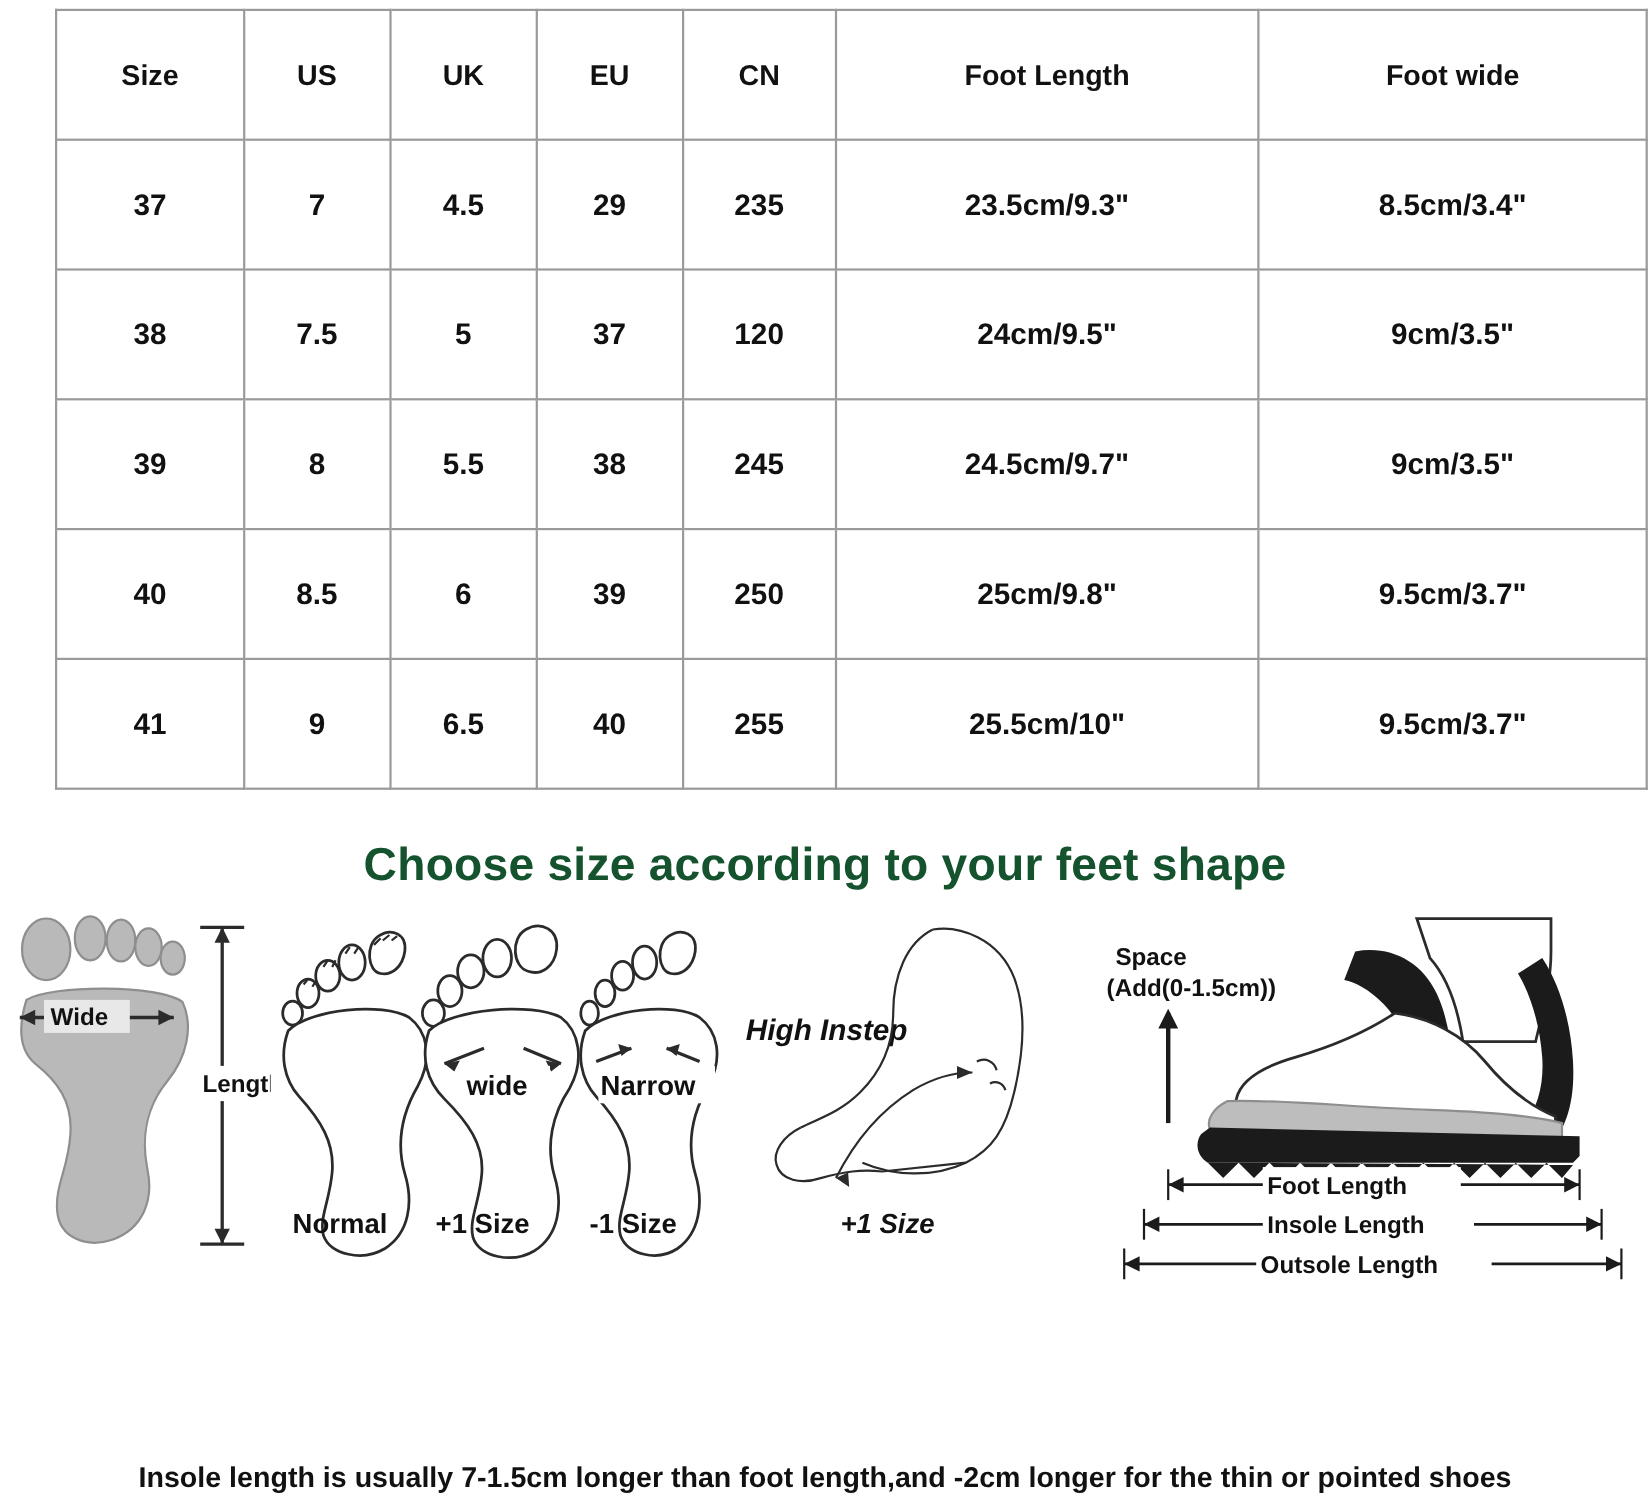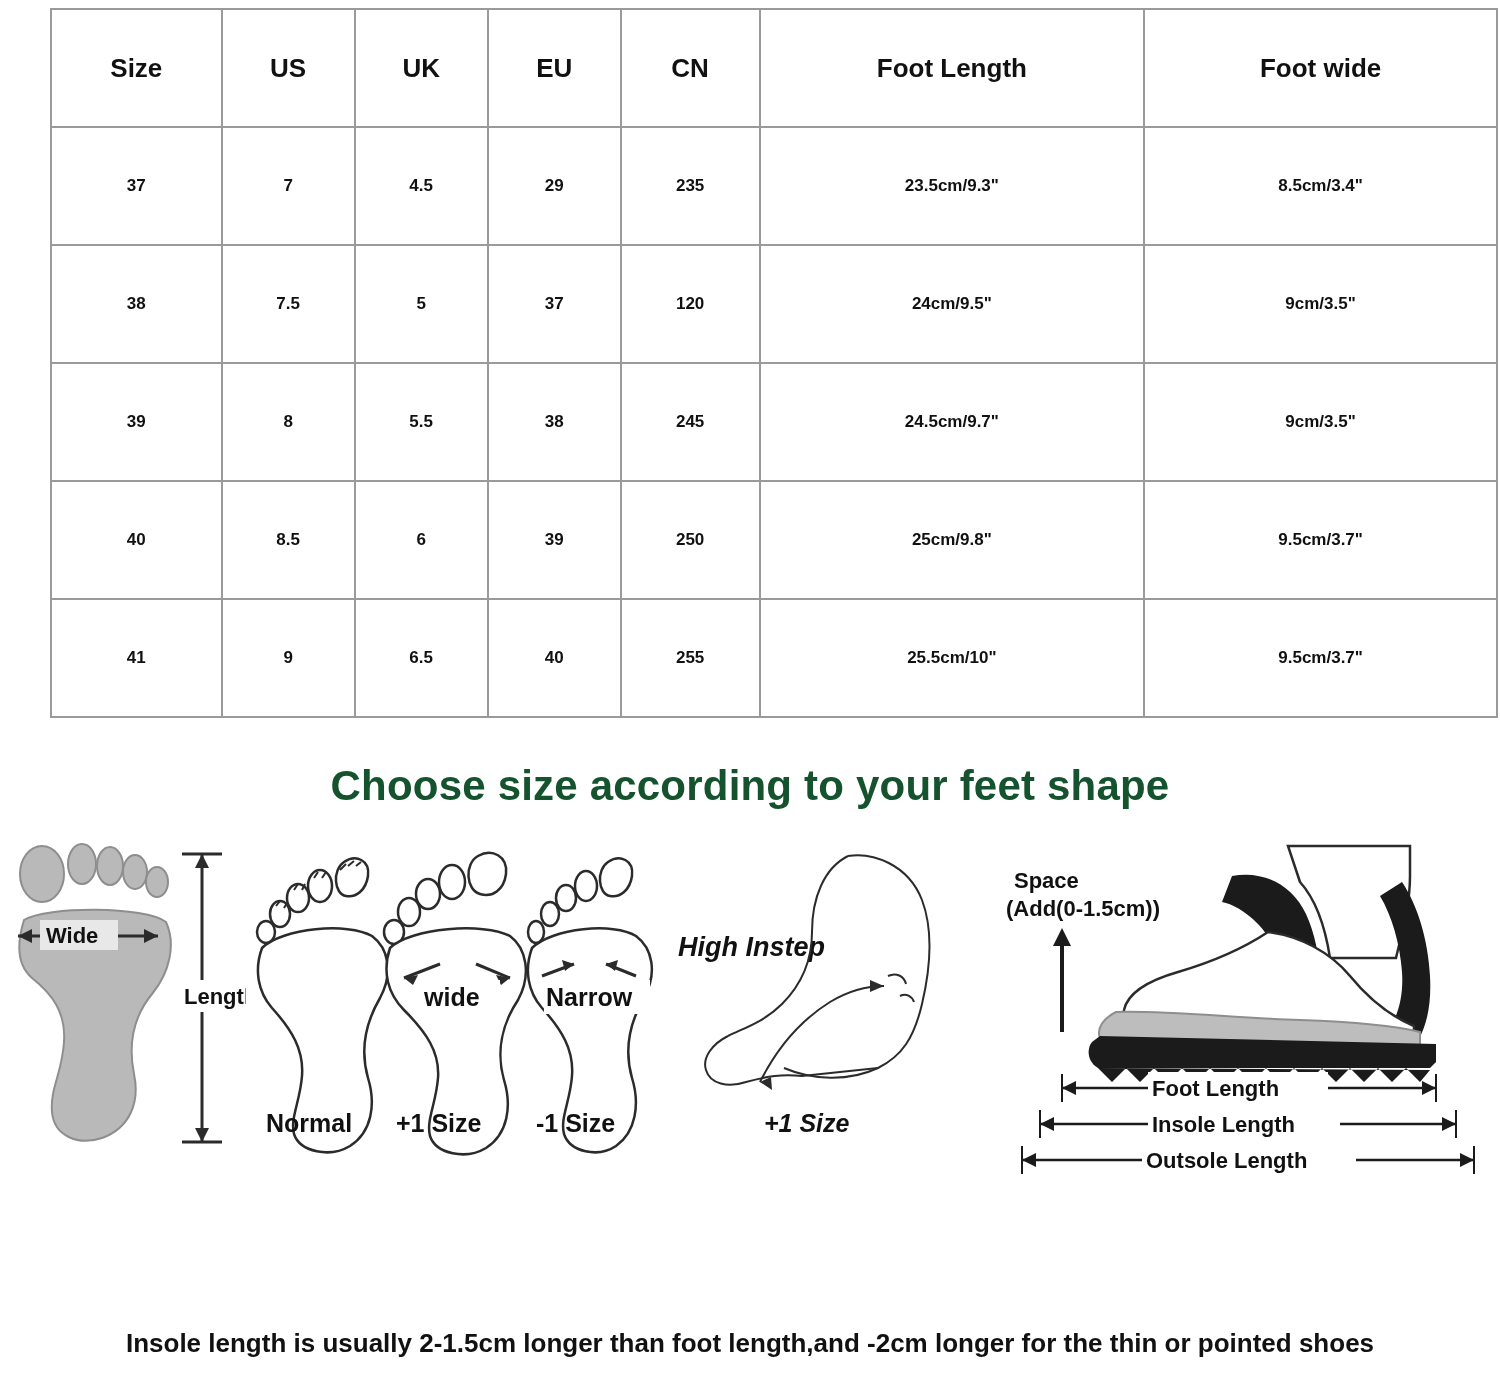--- a/index.html
+++ b/index.html
@@ -26,21 +26,21 @@
     width: 100%;
     border-collapse: collapse;
     table-layout: fixed;
   }
   table.size-table th,
   table.size-table td {
     border: 2px solid #9a9a9a;
     text-align: center;
     vertical-align: middle;
     height: 114px;
-    font-size: 17px;
+    font-size: 27px;
     font-weight: bold;
     color: #111;
   }
   table.size-table th {
     font-size: 26px;
   }
   col.c-size  { width: 11.8%; }
   col.c-us    { width: 9.2%; }
   col.c-uk    { width: 9.2%; }
   col.c-eu    { width: 9.2%; }
@@ -62,21 +62,21 @@
   .diagram-row {
     position: relative;
     margin-top: 10px;
     height: 360px;
   }
   .diagram-row svg {
     display: block;
   }
   .panel {
     position: absolute;
-    top: 16px;
+    top: 5px;
   }
   .p-wide      { left: 6px;   }
   .p-shapes    { left: 248px; }
   .p-instep    { left: 672px; font-style: italic; }
   .p-insole    { left: 1000px; }
 
   
   .footnote {
     position: absolute;
     left: 0;
@@ -340,13 +340,13 @@
       <line x1="62" y1="238" x2="62" y2="266" stroke="#1b1b1b" stroke-width="2"></line>
       <line x1="436" y1="238" x2="436" y2="266" stroke="#1b1b1b" stroke-width="2"></line>
       <line x1="40" y1="274" x2="40" y2="302" stroke="#1b1b1b" stroke-width="2"></line>
       <line x1="456" y1="274" x2="456" y2="302" stroke="#1b1b1b" stroke-width="2"></line>
       <line x1="22" y1="310" x2="22" y2="338" stroke="#1b1b1b" stroke-width="2"></line>
       <line x1="474" y1="310" x2="474" y2="338" stroke="#1b1b1b" stroke-width="2"></line>
     </svg>
   </div>
 </div>
 
-<div class="footnote">Insole length is usually 2-1.5cm longer than foot length,and -2cm longer for the thin or pointed shoes</div>
+<div class="footnote">Insole length is usually 7-1.5cm longer than foot length,and -2cm longer for the thin or pointed shoes</div>
 
 </body></html>

